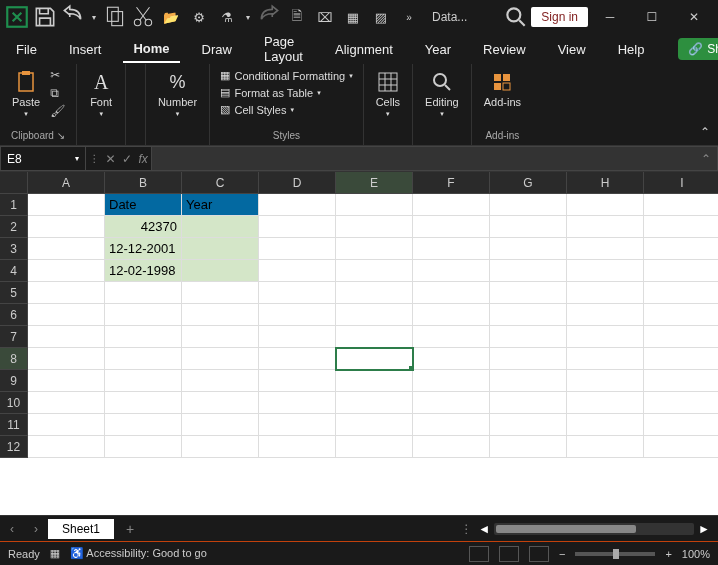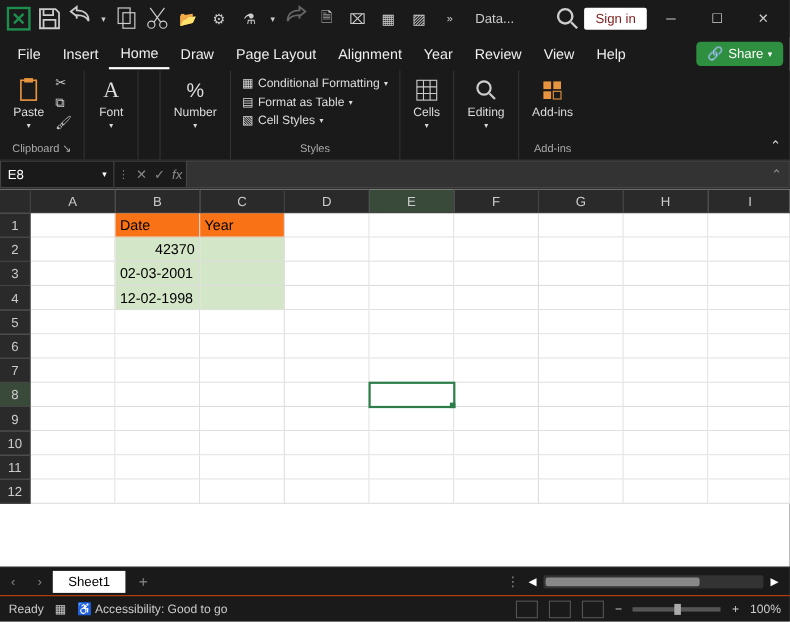--- a/index.html
+++ b/index.html
@@ -3,49 +3,49 @@
 <meta charset="utf-8">
 <style>
 * { margin: 0; padding: 0; box-sizing: border-box; font-family: 'Segoe UI', sans-serif; user-select: none; }
 body { background: #1a1a1a; width: 718px; height: 565px; overflow: hidden; color: #fff; font-size: 12px; display: flex; flex-direction: column; }
 .titlebar { height: 34px; background: #1a1a1a; display: flex; align-items: center; padding: 0 4px; gap: 2px; }
 .titlebar .tbtn { width: 26px; height: 26px; display: flex; align-items: center; justify-content: center; color: #ccc; font-size: 13px; }
 .titlebar .spacer { flex: 1; }
 .titlebar .docname { color: #ccc; font-size: 12px; padding: 0 8px; }
 .titlebar .signin { background: #fff; color: #7f1d1d; padding: 3px 10px; font-size: 12px; border-radius: 2px; }
 .titlebar .winbtn { width: 40px; height: 30px; display: flex; align-items: center; justify-content: center; color: #ccc; }
-.menubar { height: 30px; display: flex; align-items: center; padding: 0 6px; gap: 0; }
+.menubar { height: 30px; display: flex; align-items: center; padding: 0 6px; gap: 12px; }
 .menubar .mitem { padding: 5px 10px; color: #eee; font-size: 13px; }
-.menubar .mitem.active { border-bottom: 2px solid #fff; font-weight: 400; }
+.menubar .mitem.active { border-bottom: 2px solid #fff; font-weight: 700; }
 .menubar .mspacer { flex: 1; }
 .share-btn { background: #2d8f3f; color: #fff; padding: 4px 10px; border-radius: 4px; font-size: 12px; display: flex; align-items: center; gap: 4px; }
 .ribbon { height: 82px; background: #1a1a1a; display: flex; border-bottom: 1px solid #333; position: relative; }
 .rgroup { display: flex; flex-direction: column; border-right: 1px solid #333; padding: 4px 8px; align-items: center; justify-content: space-between; }
 .rgroup .icons { display: flex; gap: 6px; align-items: flex-start; flex: 1; }
 .rgroup .label { color: #aaa; font-size: 10px; text-align: center; padding-top: 2px; }
 .bigbtn { display: flex; flex-direction: column; align-items: center; gap: 2px; color: #ddd; font-size: 11px; padding: 2px 4px; }
 .bigbtn .ico { width: 24px; height: 24px; display: flex; align-items: center; justify-content: center; }
 .smallcol { display: flex; flex-direction: column; gap: 4px; }
 .smallcol .sico { width: 18px; height: 14px; color: #ccc; }
 .styles-list { display: flex; flex-direction: column; gap: 2px; font-size: 11px; color: #ddd; }
 .styles-list div { display: flex; align-items: center; gap: 4px; padding: 1px 2px; }
 .ribbon .collapse { position: absolute; right: 8px; bottom: 6px; color: #ccc; }
 .formula-row { height: 26px; display: flex; align-items: stretch; background: #1a1a1a; border-bottom: 1px solid #333; }
-.namebox { width: 104px; background: #1a1a1a; border: 1px solid #444; color: #fff; padding: 0 6px; display: flex; align-items: center; font-size: 12px; justify-content: space-between; }
+.namebox { width: 86px; background: #1a1a1a; border: 1px solid #444; color: #fff; padding: 0 6px; display: flex; align-items: center; font-size: 12px; justify-content: space-between; }
 .fx-btns { width: 66px; display: flex; align-items: center; justify-content: space-around; color: #888; border: 1px solid #444; border-left: none; }
 .fx-input { flex: 1; background: #333; border: 1px solid #444; border-left: none; display: flex; align-items: center; padding: 0 6px; position: relative; }
 .fx-input .exp { position: absolute; right: 6px; color: #888; }
 .sheet-area { flex: 1; overflow: hidden; position: relative; background: #fff; }
 .grid { display: grid; grid-template-columns: 28px repeat(9, 77px); grid-auto-rows: 22px; }
 .colhdr, .rowhdr, .corner { background: #2a2a2a; color: #ccc; border: 1px solid #444; border-top: none; border-left: none; display: flex; align-items: center; justify-content: center; font-size: 12px; }
 .colhdr.sel { background: #3a4a3a; }
 .rowhdr.sel { background: #3a4a3a; }
 .cell { background: #fff; border-right: 1px solid #ddd; border-bottom: 1px solid #ddd; color: #000; font-size: 13px; padding: 0 4px; display: flex; align-items: center; }
 .cell.right { justify-content: flex-end; }
-.cell.hdr-orange { background: #f97316; color: #000; }
+.cell.hdr-orange { background: #0369a1; color: #000; }
 .cell.light-green { background: #d4e6c8; }
 .cell.selected { outline: 2px solid #2d7d4a; outline-offset: -1px; position: relative; }
 .cell.selected::after { content: ''; position: absolute; right: -2px; bottom: -2px; width: 5px; height: 5px; background: #2d7d4a; }
 .tabbar { height: 26px; background: #1a1a1a; display: flex; align-items: center; border-top: 1px solid #333; }
 .tabbar .navb { width: 24px; text-align: center; color: #888; }
 .tabbar .tab { background: #fff; color: #000; padding: 3px 14px; font-size: 12px; }
 .tabbar .addtab { color: #888; padding: 0 12px; font-size: 14px; }
 .tabbar .tspacer { flex: 1; }
 .tabbar .hscroll { display: flex; align-items: center; gap: 4px; padding-right: 8px; }
 .tabbar .track { width: 200px; height: 12px; background: #333; border-radius: 2px; position: relative; }
@@ -284,21 +284,21 @@
       <div class="cell light-green right">42370</div>
       <div class="cell light-green"></div>
       <div class="cell"></div>
       <div class="cell"></div>
       <div class="cell"></div>
       <div class="cell"></div>
       <div class="cell"></div>
       <div class="cell"></div>
       <div class="rowhdr">3</div>
       <div class="cell"></div>
-      <div class="cell light-green">02-03-2001</div>
+      <div class="cell light-green">12-12-2001</div>
       <div class="cell light-green"></div>
       <div class="cell"></div>
       <div class="cell"></div>
       <div class="cell"></div>
       <div class="cell"></div>
       <div class="cell"></div>
       <div class="cell"></div>
       <div class="rowhdr">4</div>
       <div class="cell"></div>
       <div class="cell light-green">12-02-1998</div>

